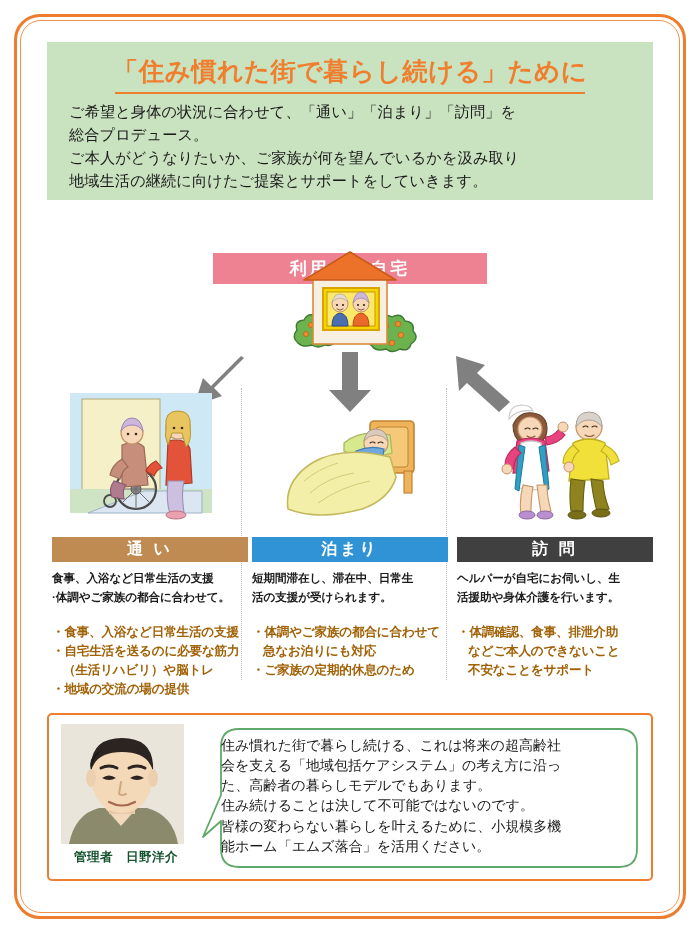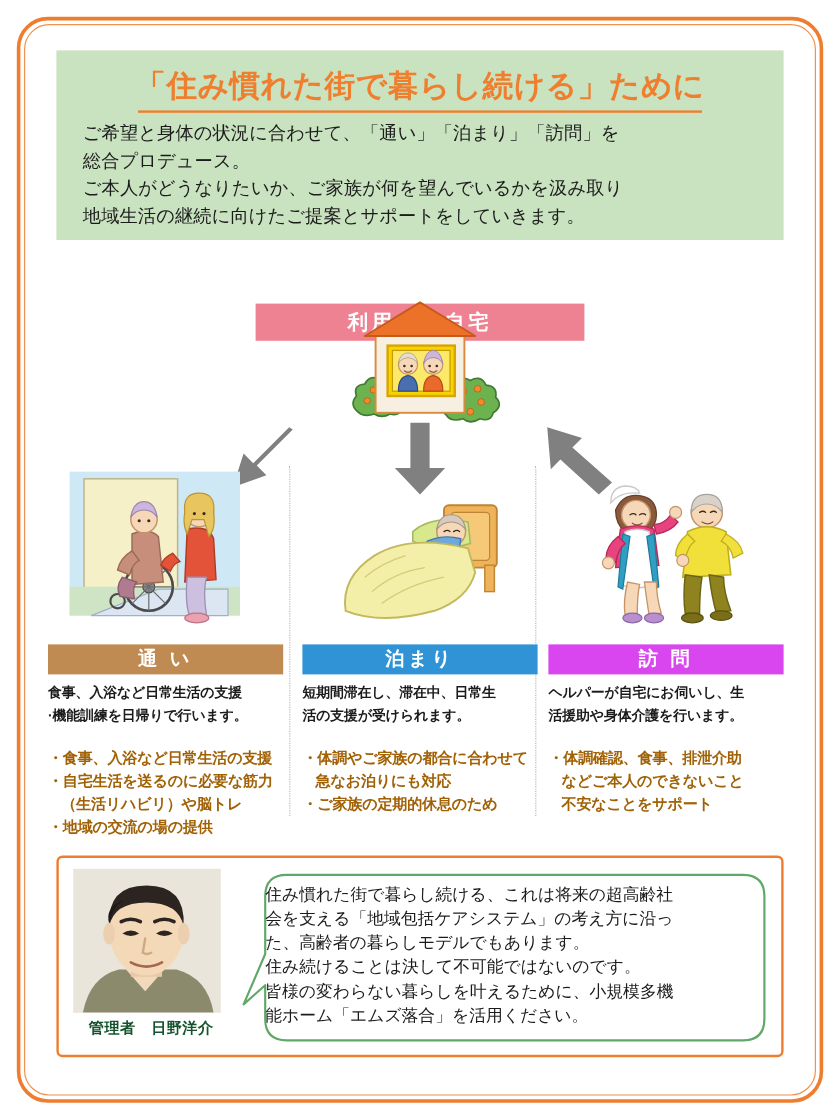--- a/index.html
+++ b/index.html
@@ -110,21 +110,21 @@
   .arrow-left  { left: 186px; top: 352px; width: 62px; height: 62px; }
   .arrow-mid   { left: 327px; top: 352px; width: 46px; height: 62px; }
   .arrow-right { left: 452px; top: 350px; width: 64px; height: 64px; }
 
   
   .col {
     position: absolute;
     top: 385px;
     width: 196px;
   }
-  .col-1 { left: 40px; }
+  .col-1 { left: 52px; }
   .col-2 { left: 252px; }
   .col-3 { left: 457px; }
 
   .col-illus {
     position: relative;
     width: 196px;
     height: 150px;
   }
 
   .divider {
@@ -145,21 +145,21 @@
     font-size: 16px;
     font-weight: bold;
     letter-spacing: 3px;
     display: flex;
     align-items: center;
     justify-content: center;
     box-sizing: border-box;
   }
   .banner-kayoi  { background: #c08b52; }
   .banner-tomari { background: #2f93d6; }
-  .banner-homon  { background: #d946ef; }
+  .banner-homon  { background: #404040; }
 
   .col-desc {
     margin-top: 7px;
     font-size: 11.6px;
     line-height: 1.62;
     color: #1b1b1b;
     font-weight: bold;
     letter-spacing: -0.1px;
   }
   .col-desc div { white-space: nowrap; }
@@ -337,21 +337,21 @@
         <circle cx="122" cy="43" r="1.3" fill="#3a2a1a"></circle>
         <circle cx="130" cy="43" r="1.3" fill="#3a2a1a"></circle>
         <path d="M116 96 q-2 22 2 32 l14 -1 q-3 -18 0 -31z" fill="#cdbfe0" stroke="#9d90b2" stroke-width="1.1"></path>
         <path d="M104 76 q-8 4 -10 10 l8 5 q3 -7 8 -8z" fill="#e2533a" stroke="#b03b25" stroke-width="1.1"></path>
         <ellipse cx="124" cy="130" rx="10" ry="4" fill="#e9a3b0" stroke="#bf7383" stroke-width="1"></ellipse>
       </svg>
     </div>
     <div class="col-banner banner-kayoi">通 い</div>
     <div class="col-desc">
       <div>食事、入浴など日常生活の支援</div>
-      <div>·機能訓練を日帰りで行います。</div>
+      <div>·体調やご家族の都合に合わせて。</div>
     </div>
     <div class="col-bullets">
       <div>・食事、入浴など日常生活の支援</div>
       <div>・自宅生活を送るのに必要な筋力</div>
       <div class="bullet-cont">（生活リハビリ）や脳トレ</div>
       <div>・地域の交流の場の提供</div>
     </div>
   </div>
 
   <div class="col col-2">

